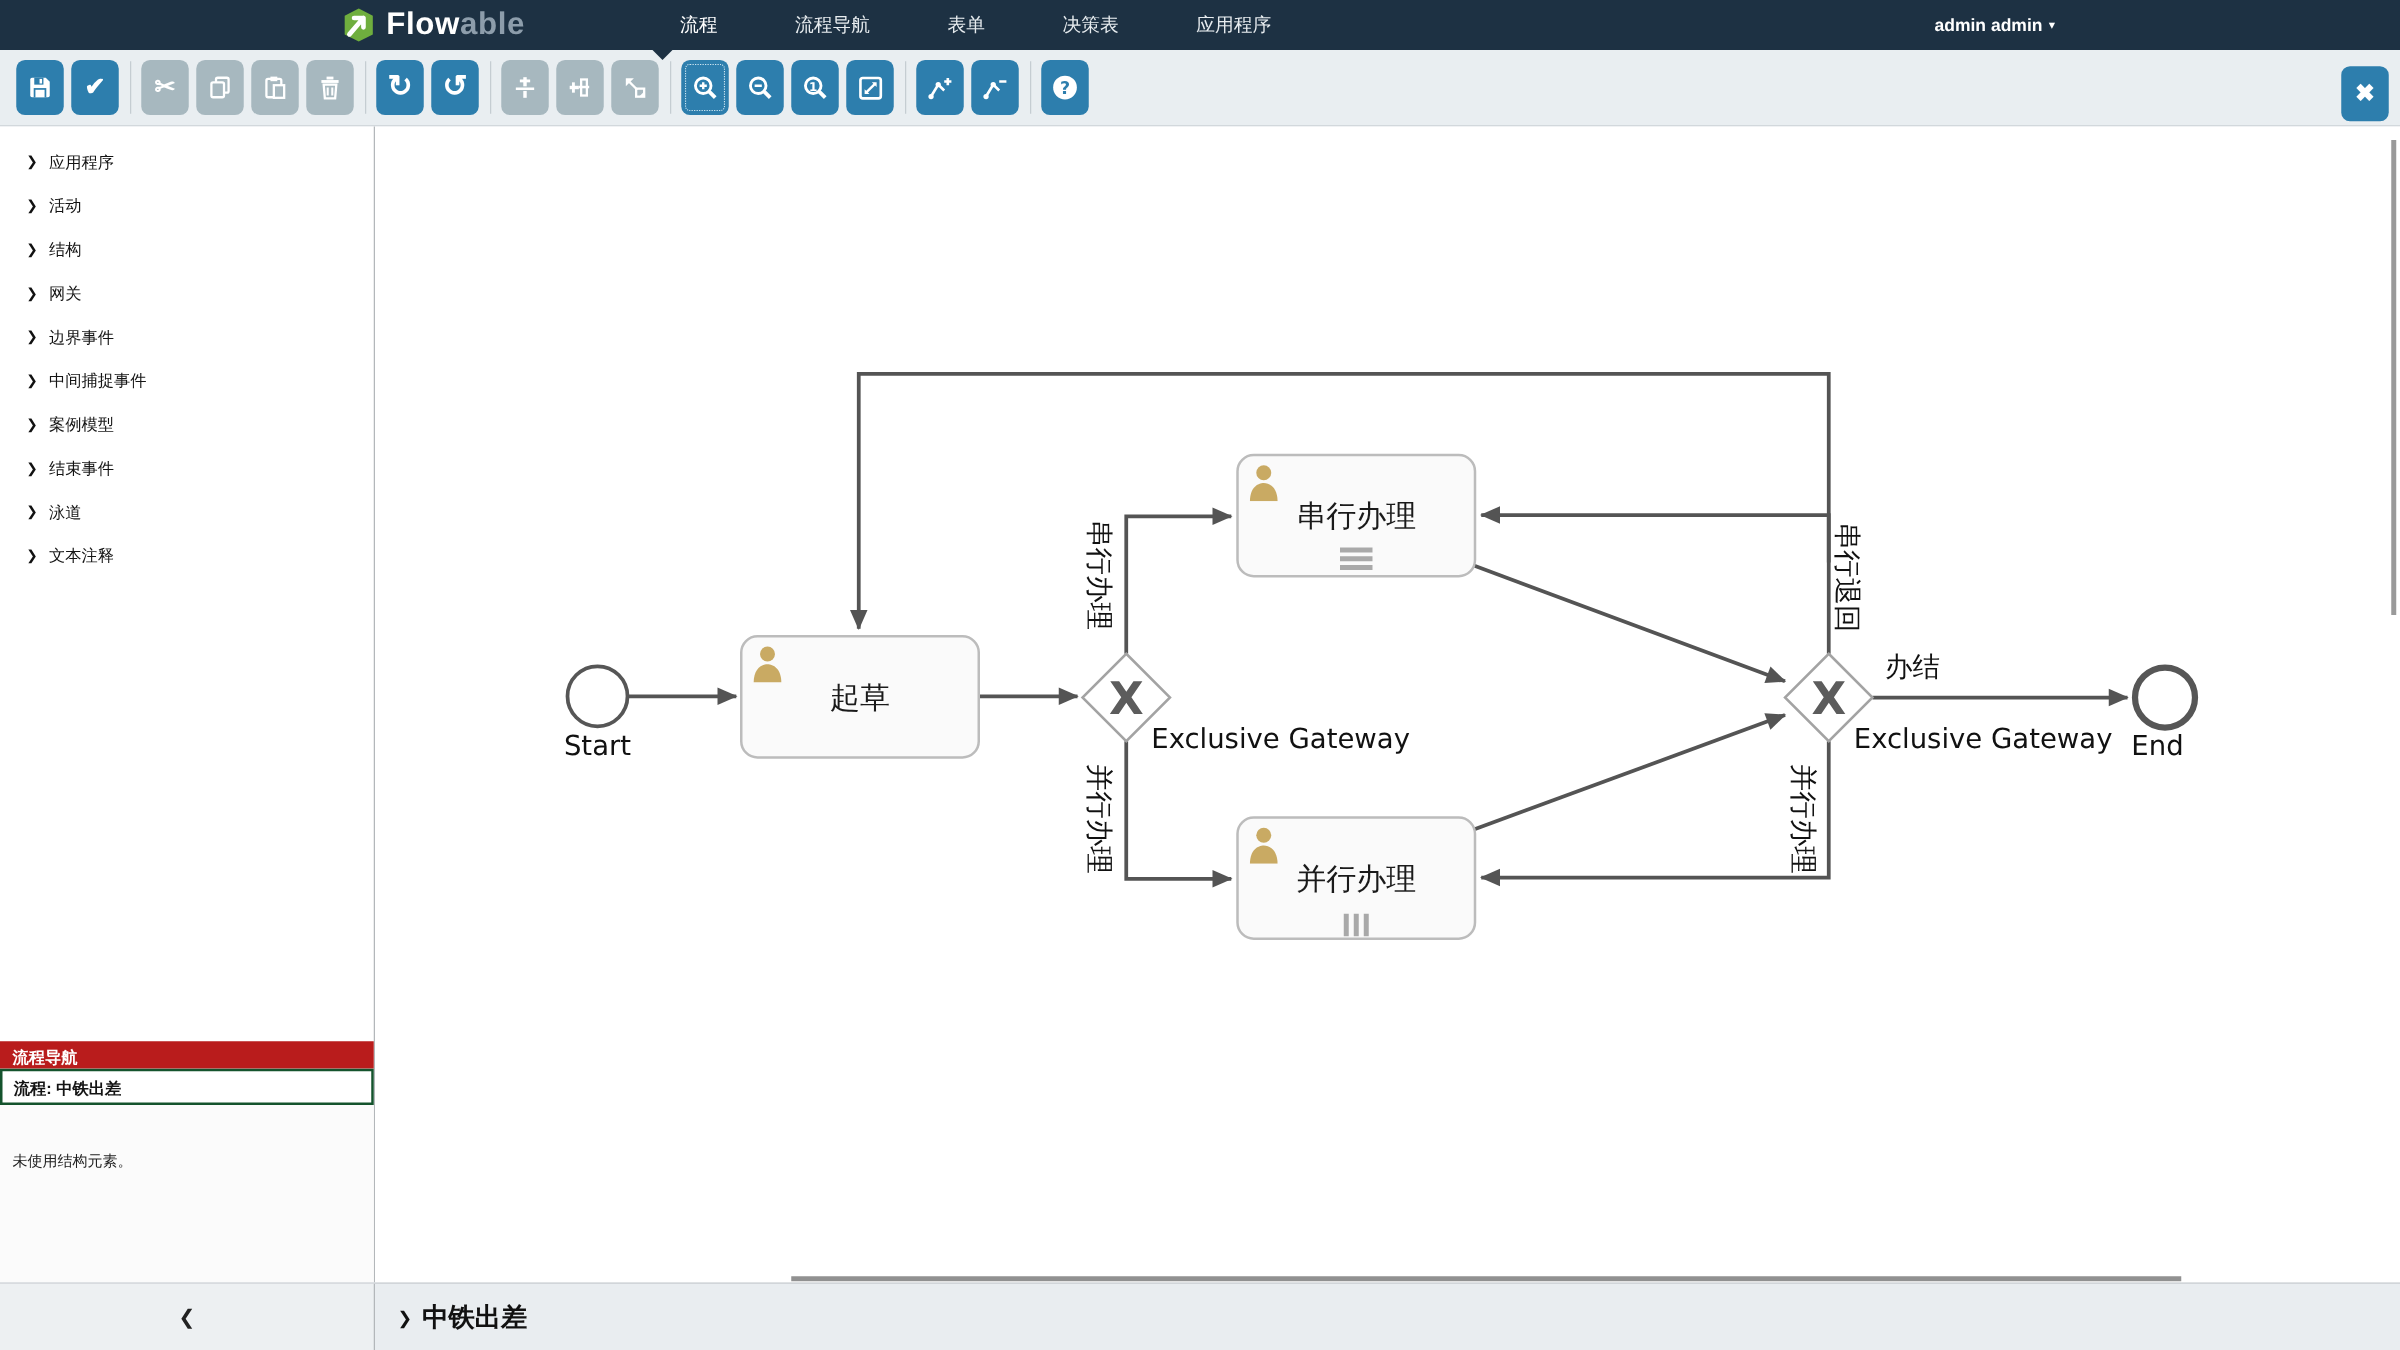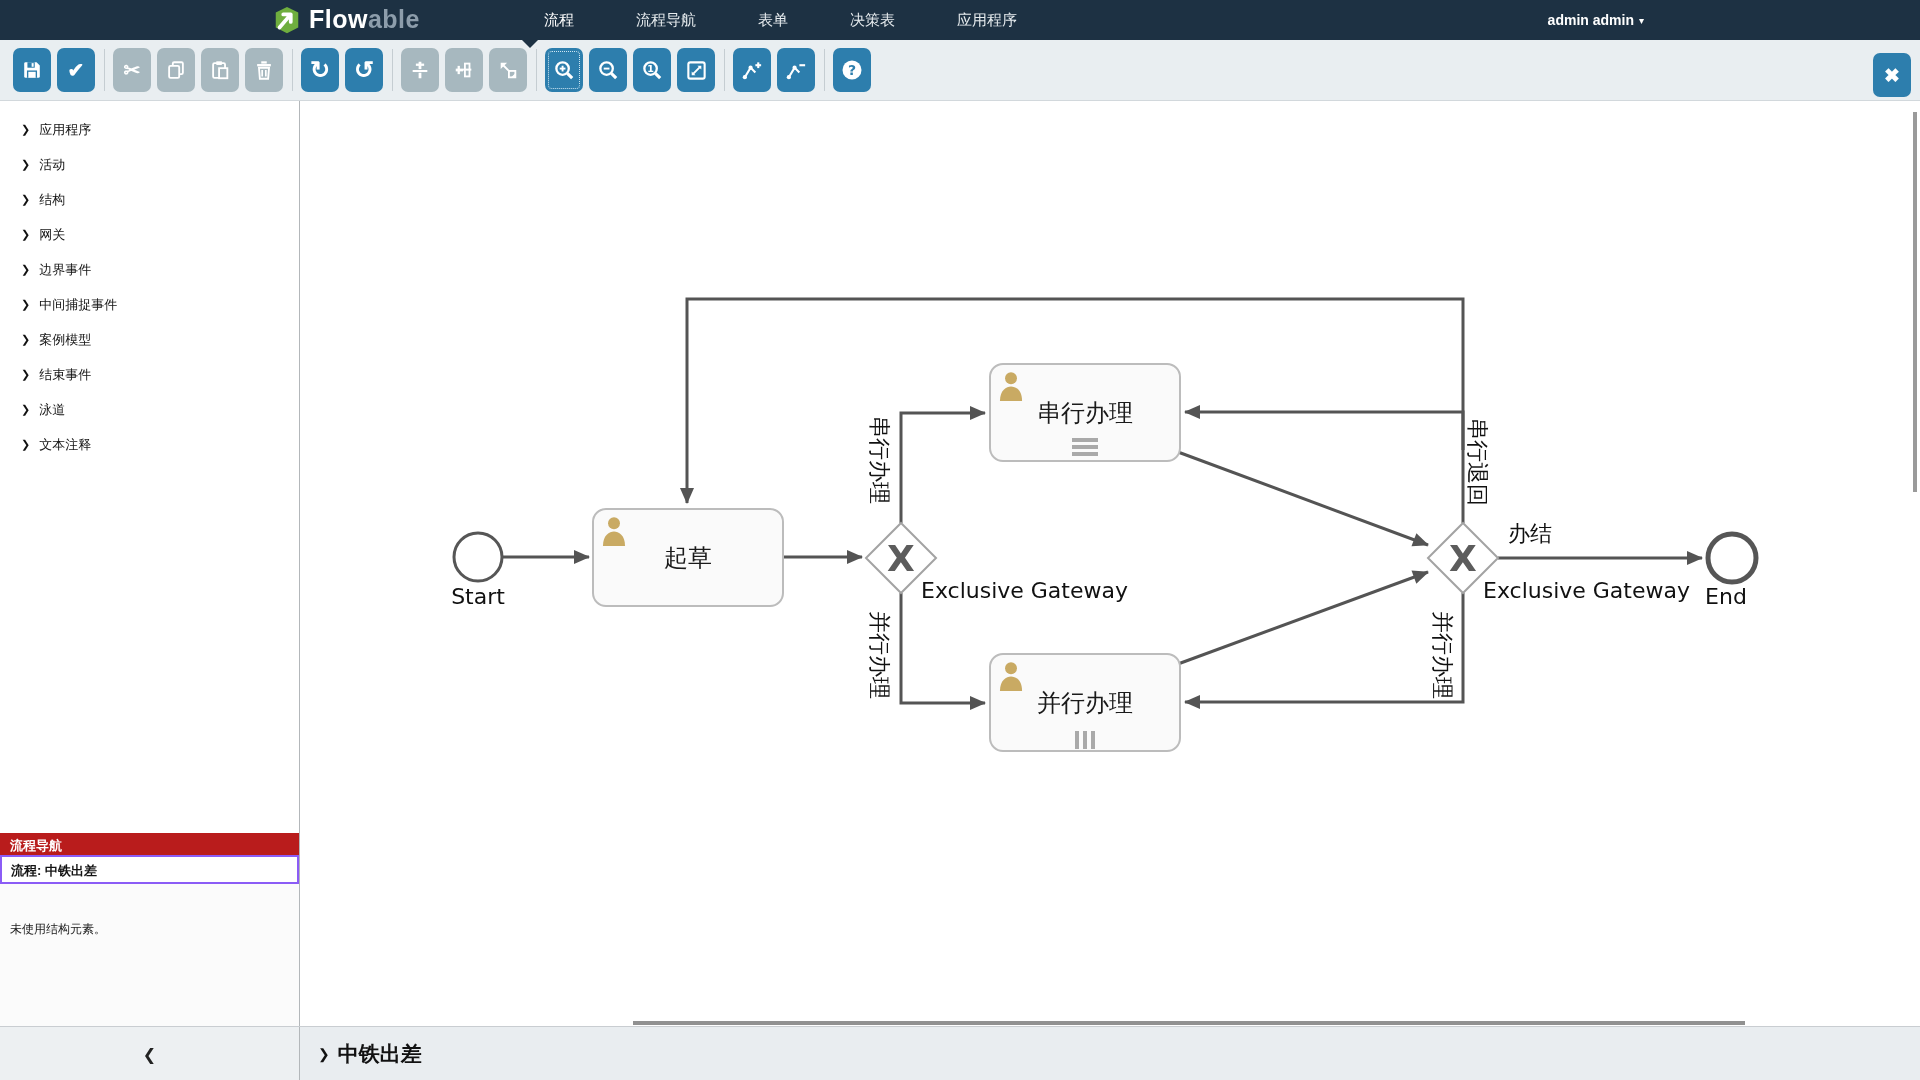--- a/index.html
+++ b/index.html
@@ -43,21 +43,21 @@
   .sidebar { position:absolute; left:0; top:101px; width:300px; height:925px;
     background:#fff; border-right:1px solid #b3b7ba; }
   .palette { padding-top:11px; }
   .palette-item { height:35px; display:flex; align-items:center; padding-left:21px;
     font-size:13px; color:#141414; cursor:pointer; }
   .palette-item .chev { font-size:11px; font-weight:bold; color:#111; margin-right:9px; }
   .navigator { position:absolute; left:0; bottom:0; width:100%; height:193px;
     background:#fbfbfb; }
   .nav-header { background:#b91c1c; color:#fff; font-size:13px; font-weight:bold;
     padding:4px 10px; height:22px; }
-  .nav-current { background:#fff; border:2px solid #8b5cf6; font-size:13px;
+  .nav-current { background:#fff; border:2px solid #14532d; font-size:13px;
     font-weight:bold; color:#141414; padding:5px 9px; height:29px; cursor:pointer; }
   .nav-note { font-size:12px; color:#222; padding:14px 10px;margin-top:23px; }
 
   
   .canvas { position:absolute; left:301px; top:101px; width:1619px; height:925px;
     background:#fff; overflow:hidden; }
   .diagram-svg { position:absolute; left:-1px; top:-1px; }
   .hscroll { position:absolute; left:332px; top:920px; width:1112px; height:4px;
     background:#919191; cursor:pointer; }
   .vscroll { position:absolute; right:3px; top:11px; width:4px; height:380px;

